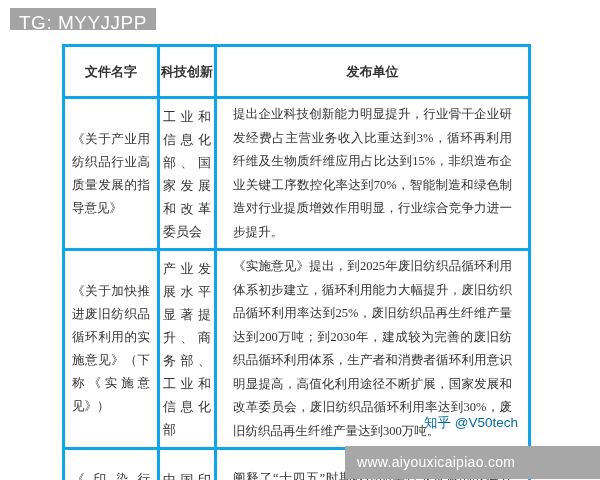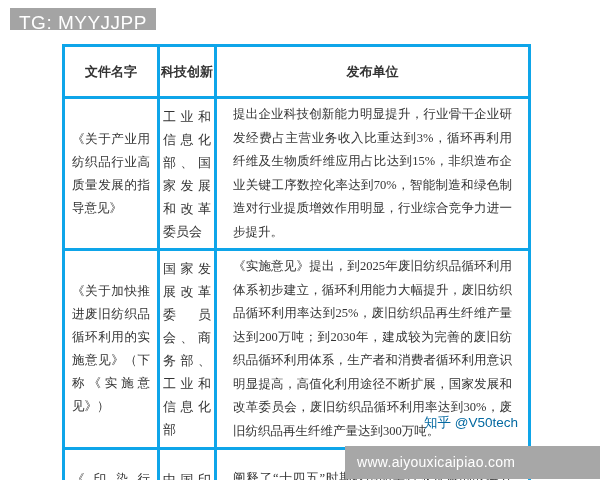--- a/index.html
+++ b/index.html
@@ -114,21 +114,21 @@
     </tr>
   </thead>
   <tbody>
     <tr class="r1">
       <td class="c1">《关于产业用纺织品行业高质量发展的指导意见》</td>
       <td class="c2">工业和信息化部、国家发展和改革委员会</td>
       <td class="c3">提出企业科技创新能力明显提升，行业骨干企业研发经费占主营业务收入比重达到3%，循环再利用纤维及生物质纤维应用占比达到15%，非织造布企业关键工序数控化率达到70%，智能制造和绿色制造对行业提质增效作用明显，行业综合竞争力进一步提升。</td>
     </tr>
     <tr class="r2">
       <td class="c1">《关于加快推进废旧纺织品循环利用的实施意见》（下称《实施意见》）</td>
-      <td class="c2">国家发展改革委员会、商务部、工业和信息化部</td>
+      <td class="c2">产业发展水平显著提升、商务部、工业和信息化部</td>
       <td class="c3">《实施意见》提出，到2025年废旧纺织品循环利用体系初步建立，循环利用能力大幅提升，废旧纺织品循环利用率达到25%，废旧纺织品再生纤维产量达到200万吨；到2030年，建成较为完善的废旧纺织品循环利用体系，生产者和消费者循环利用意识明显提高，高值化利用途径不断扩展，国家发展和改革委员会，废旧纺织品循环利用率达到30%，废旧纺织品再生纤维产量达到300万吨。</td>
     </tr>
     <tr class="r3">
       <td class="c1">《印染行业“十四五”发展指导意见》</td>
       <td class="c2">中国印染行业协会</td>
       <td class="c3">阐释了“十四五”时期我国印染行业发展的战略方向，明确了行业增长、科技创新、结构调整、绿色发展四大方面的发展目标。</td>
     </tr>
   </tbody>
 </table>
 

